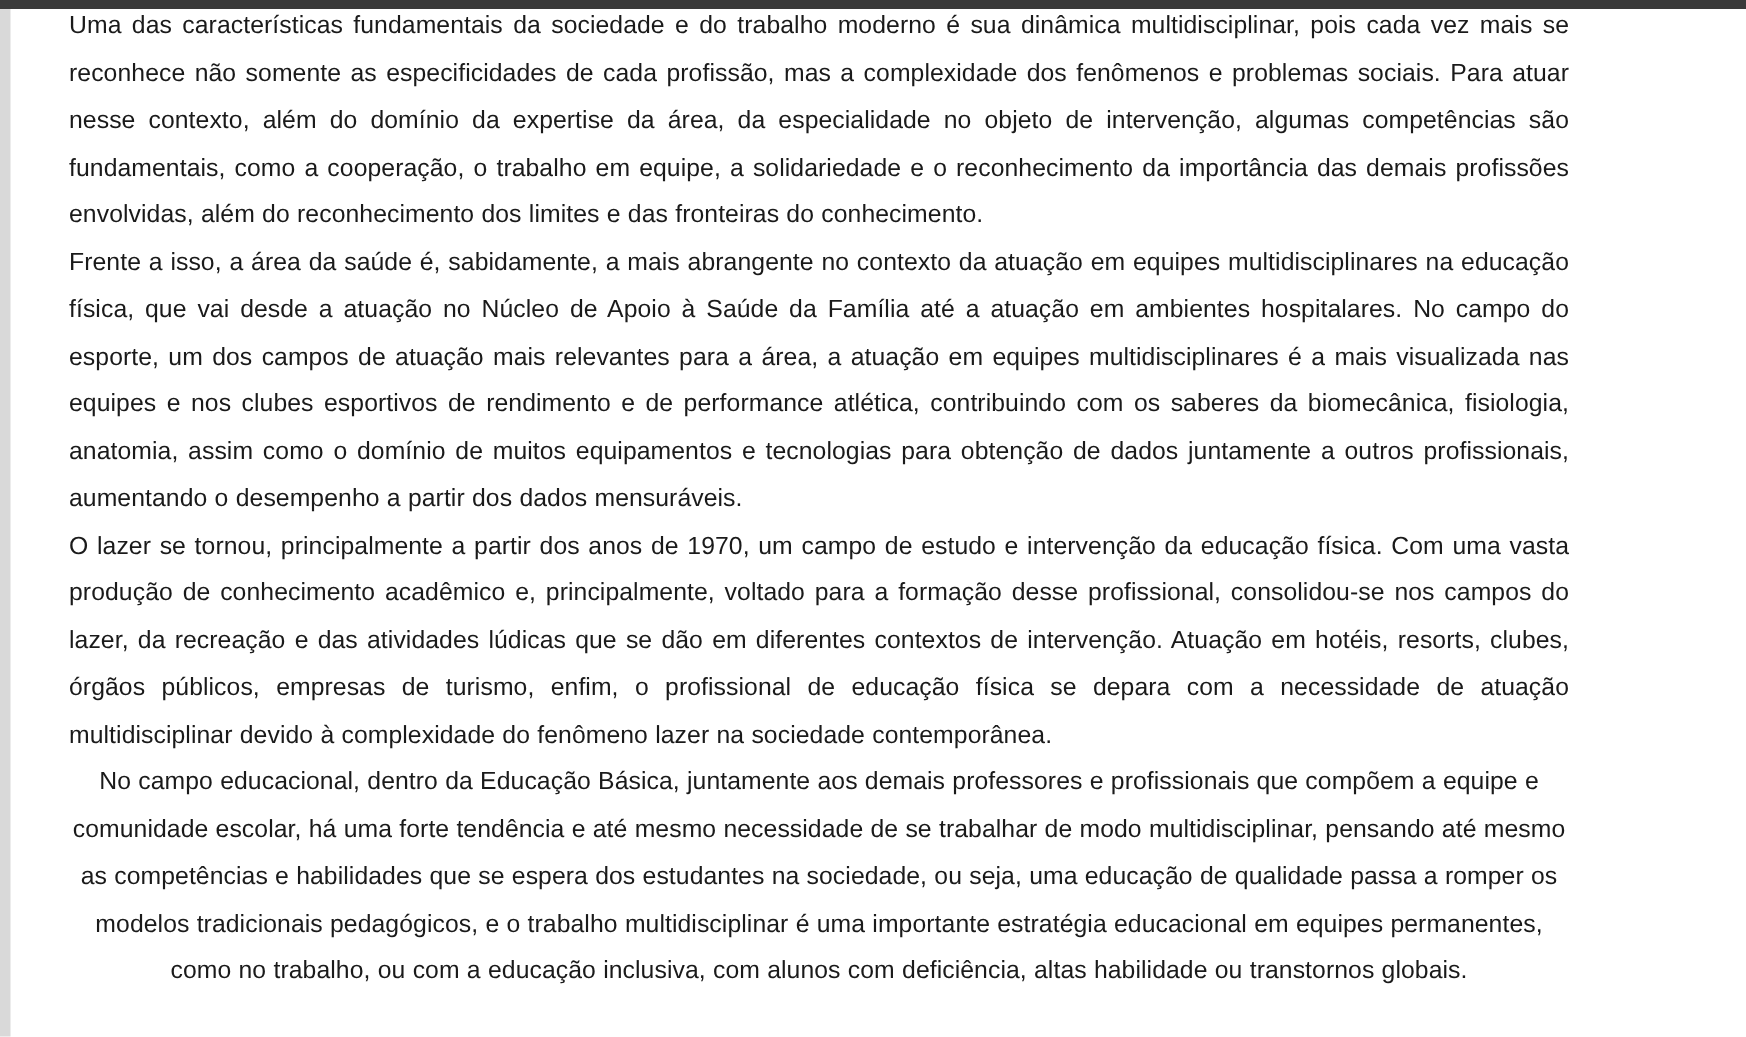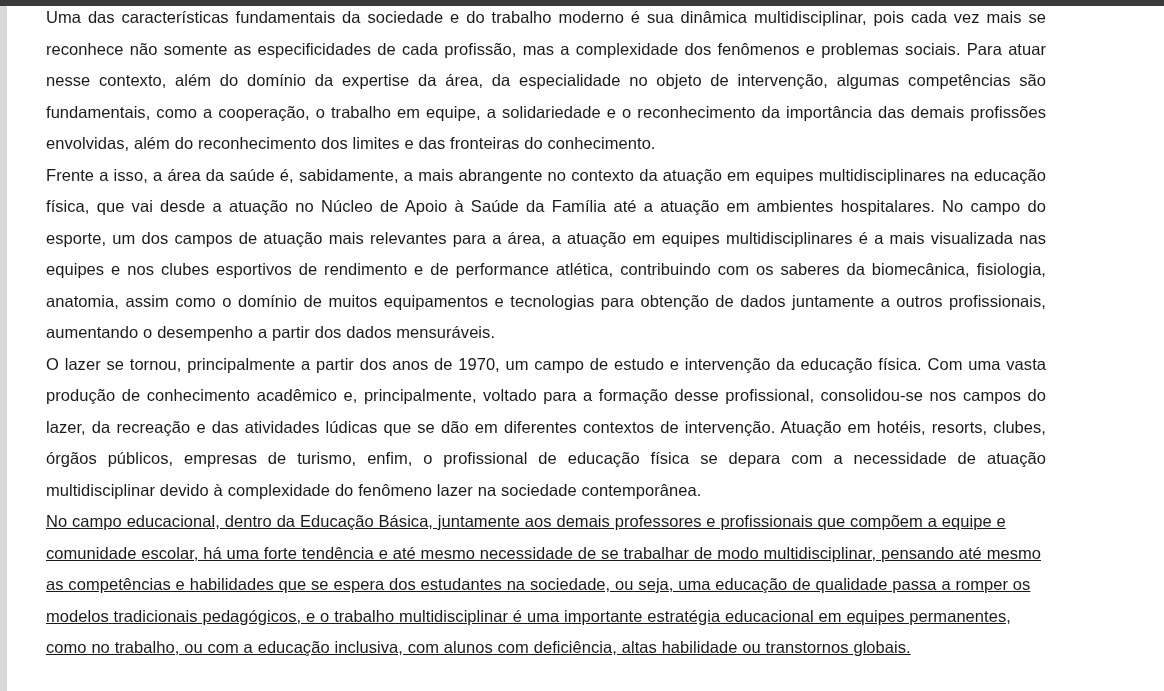--- a/index.html
+++ b/index.html
@@ -47,22 +47,21 @@
     margin: 0;
     color: #1a1a1a;
     font-size: 16.5px;
     line-height: 31.5px;
     text-align: justify;
     text-justify: inter-word;
     letter-spacing: 0.05px;
     word-spacing: 0.2px;
   }
   p.para:last-child {
-    text-align: left;
-    text-decoration: underline;
+    text-align: center;
   }
 </style>
 </head>
 <body>
 
 <div class="page">
 
   <div class="topbar"></div>
   <div class="left-rule"></div>
 

